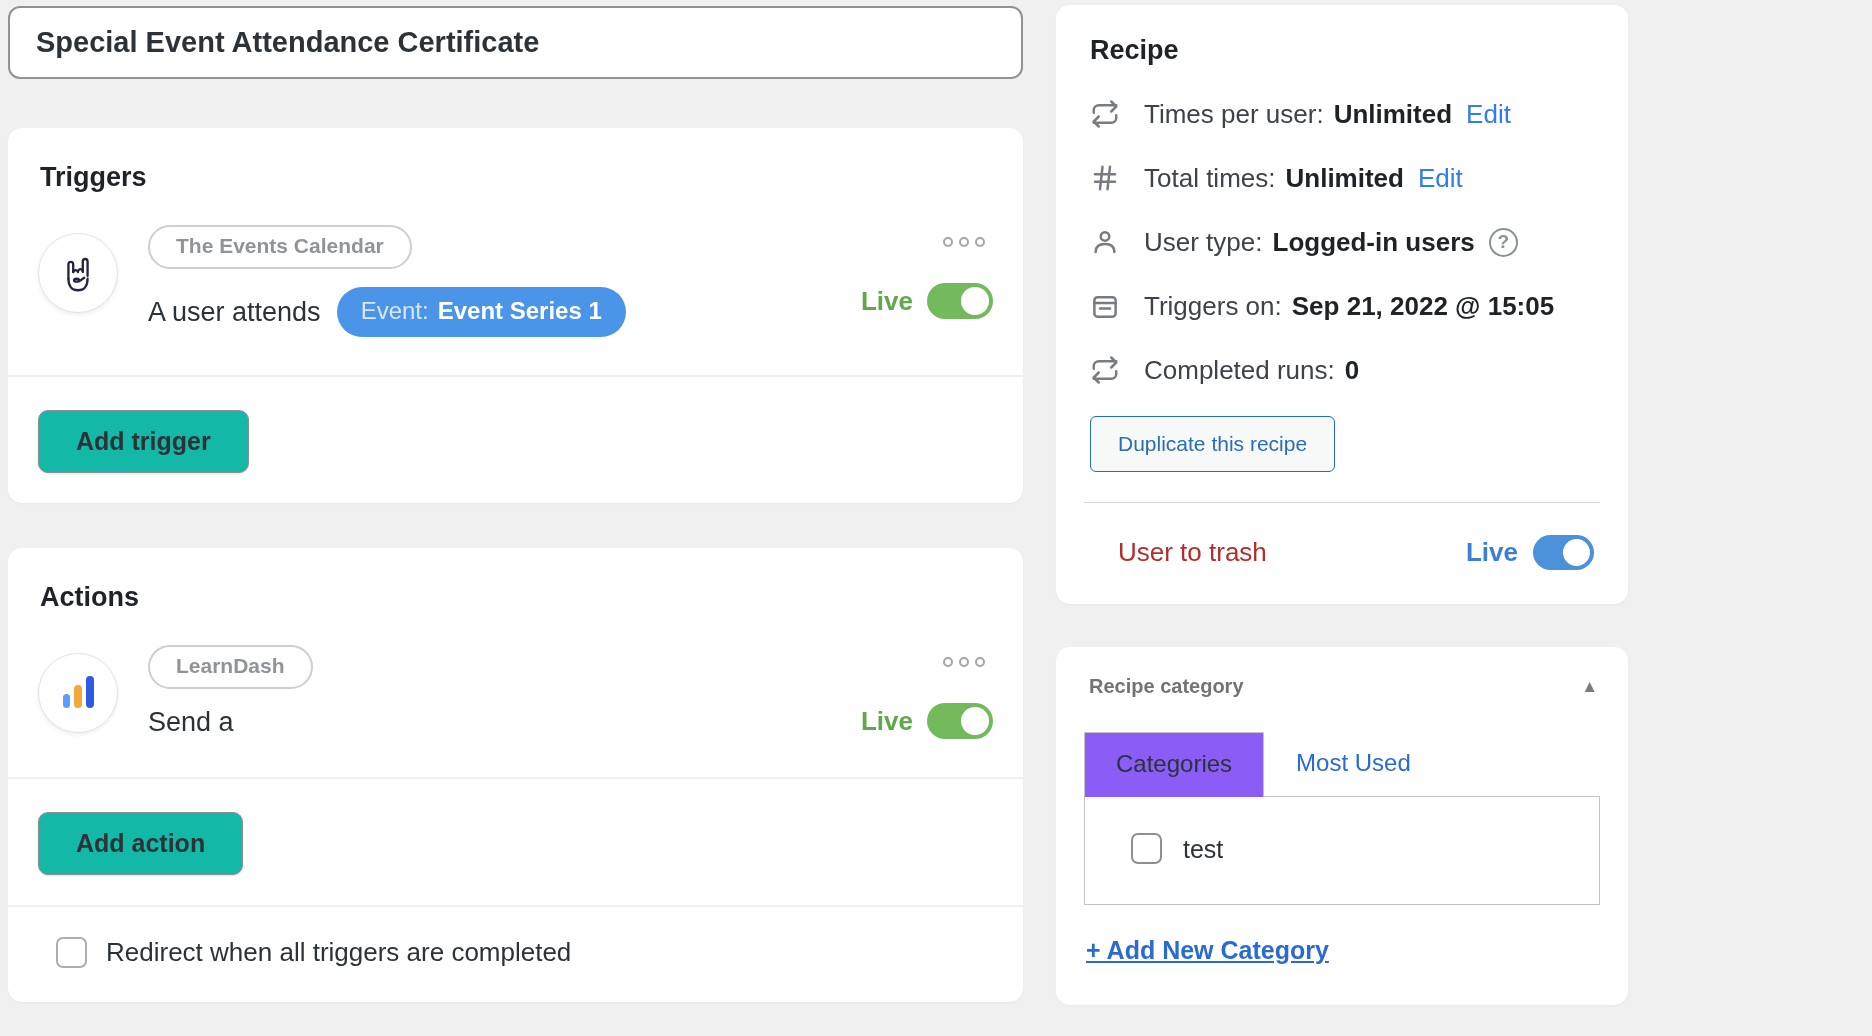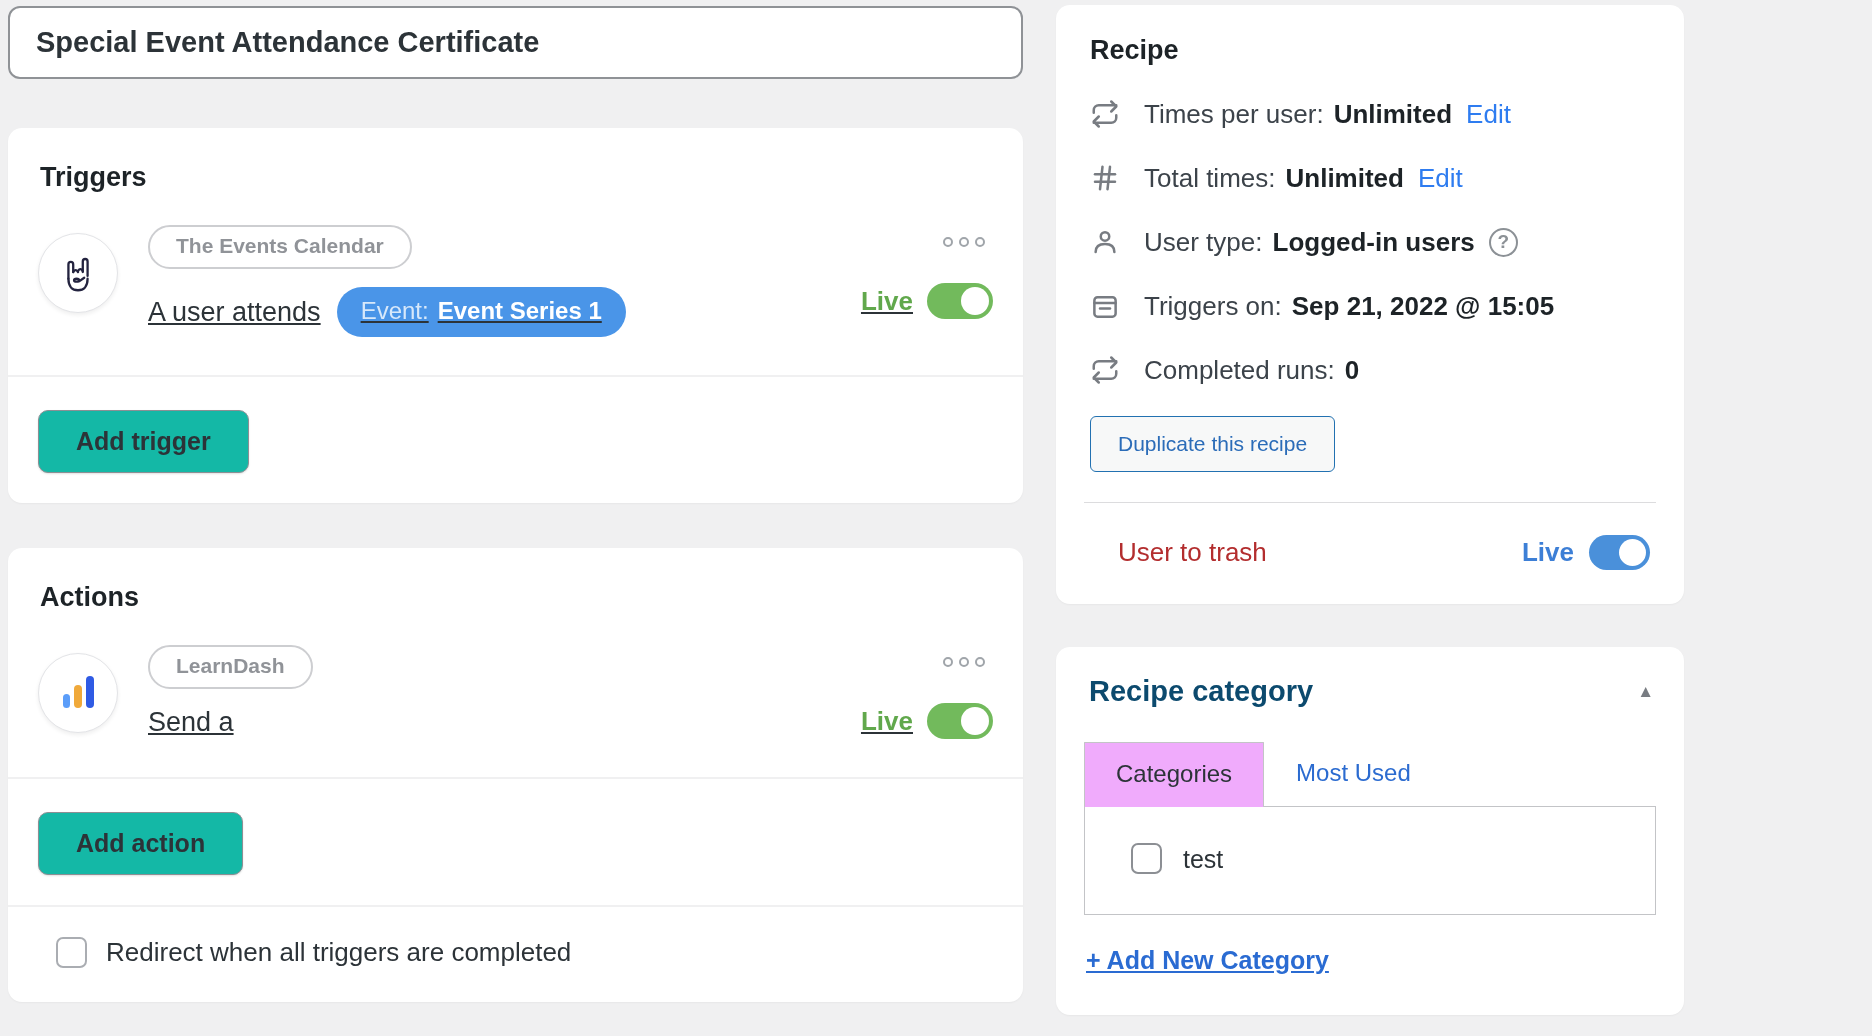--- a/index.html
+++ b/index.html
@@ -4,42 +4,42 @@
 <style>
   * { margin:0; padding:0; box-sizing:border-box; }
   html,body { width:1872px; height:1036px; overflow:hidden; }
   body {
     background:#f0f0f1;
     font-family:"Liberation Sans", sans-serif;
     color:#2c3338;
   }
   .app { display:flex; padding:6px 0 0 8px; align-items:flex-start; }
   .main-col { width:1015px; flex:none; }
-  .sidebar { width:628px; flex:none; margin-left:33px; margin-top:-1px; }
+  .sidebar { width:572px; flex:none; margin-left:33px; margin-top:-1px; }
 
   
   .panel {
     background:#fff; border-radius:14px;
     box-shadow:0 1px 2px rgba(0,0,0,.04);
   }
 
   
   .title-input {
     width:100%; height:73px;
     border:2px solid #8f9296; border-radius:12px;
     background:#fff; padding:0 26px;
     font-family:"Liberation Sans", sans-serif;
     font-size:29px; font-weight:700; color:#2c3338;
     outline:none;
   }
 
   
   .flow-panel { margin-top:49px; }
   .flow-panel h2 { font-size:27px; font-weight:700; color:#1d2327; padding:34px 32px 0 32px; }
-  .item-row { display:flex; padding:30px 30px 38px 30px;text-decoration:underline; }
+  .item-row { display:flex; padding:30px 30px 38px 30px; }
   .integration-avatar {
     width:80px; height:80px; flex:none; border-radius:50%;
     border:1px solid #e3e4e7; background:#fff;
     box-shadow:0 2px 4px rgba(0,0,0,.07);
     display:flex; align-items:center; justify-content:center;
     margin-top:10px;
   }
   .item-body { margin-left:30px; padding-top:2px; }
   .integration-pill {
     display:inline-block;
@@ -111,25 +111,25 @@
     padding:15px 27px; cursor:pointer;
   }
   .recipe-divider { border-top:1px solid #dcdcde; margin-top:30px; }
   .recipe-footer { display:flex; align-items:center; justify-content:space-between; margin-top:32px; padding:0 6px 4px 34px; }
   .trash-link { font-size:26px; color:#b32d2e; text-decoration:none; cursor:pointer; }
   .footer-live { display:flex; align-items:center; gap:15px; }
 
   
   .category-panel { margin-top:43px; padding:24px 28px 34px 28px; }
   .cat-head { display:flex; align-items:center; justify-content:space-between; margin:4px 2px 0 5px; }
-  .cat-head h2 { font-size:29px; font-weight:700; color:#0c4a6e; }
+  .cat-head h2 { font-size:20px; font-weight:700; color:#737373; }
   .collapse-arrow { font-size:17px; color:#787c82; cursor:pointer; line-height:1; }
   .cat-tabs { display:flex; align-items:flex-end; margin-top:34px; position:relative; z-index:1; }
   .cat-tab-active {
-    font-size:24px; color:#2c3338; background:#f0abfc;
+    font-size:24px; color:#2c3338; background:#8b5cf6;
     border:1.5px solid #c3c4c7; border-bottom:none;
     padding:17px 31px 19px 31px; border-radius:1px; cursor:pointer;
     margin-bottom:-1.5px;
   }
   .cat-tab-link { font-size:24px; color:#2b6bd0; margin-left:32px; padding-bottom:19px; text-decoration:none; cursor:pointer; }
   .cat-box { border:1.5px solid #c3c4c7; background:#fff; padding:36px 20px 40px 26px; }
   .cat-item { display:flex; align-items:flex-end; gap:21px;margin-left:20px; }
   .cat-item .checkbox { border-color:#8c8f94; }
   .cat-item-label { font-size:25px; color:#2c3338; }
   .add-cat-link { display:inline-block; margin:31px 0 6px 2px; font-size:25px; font-weight:700; color:#2a6bd2; text-decoration:underline; cursor:pointer; }

